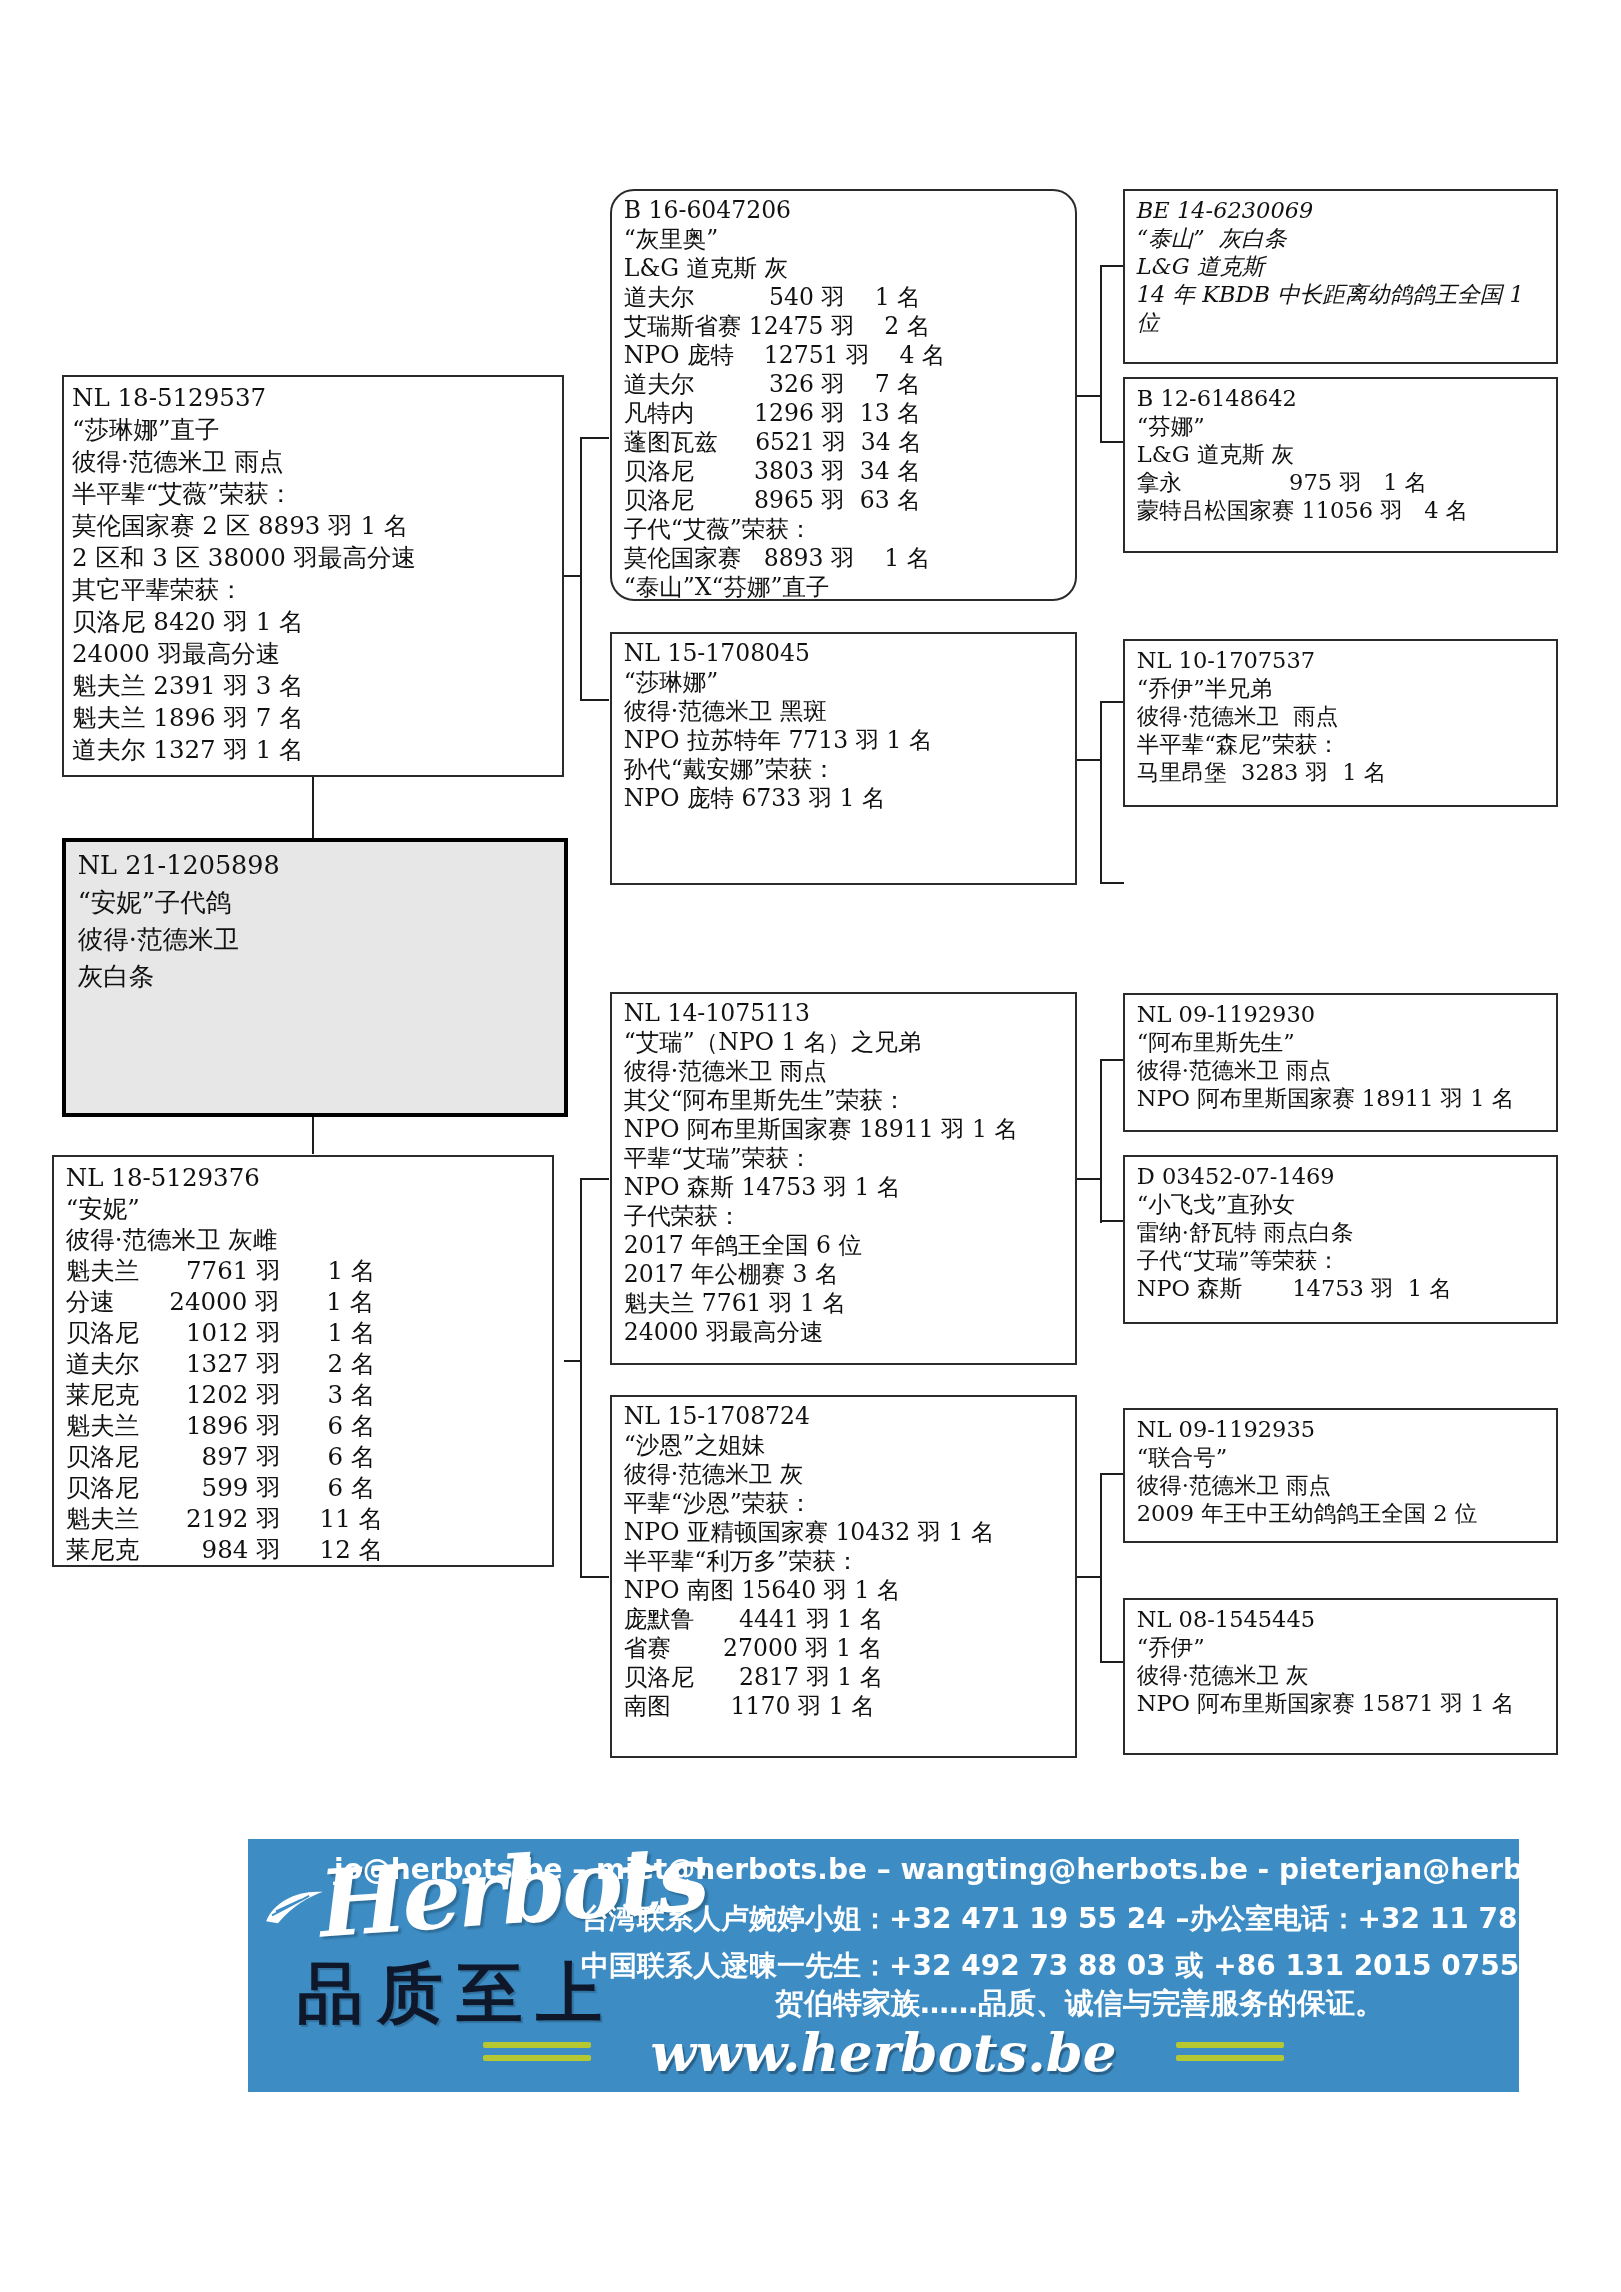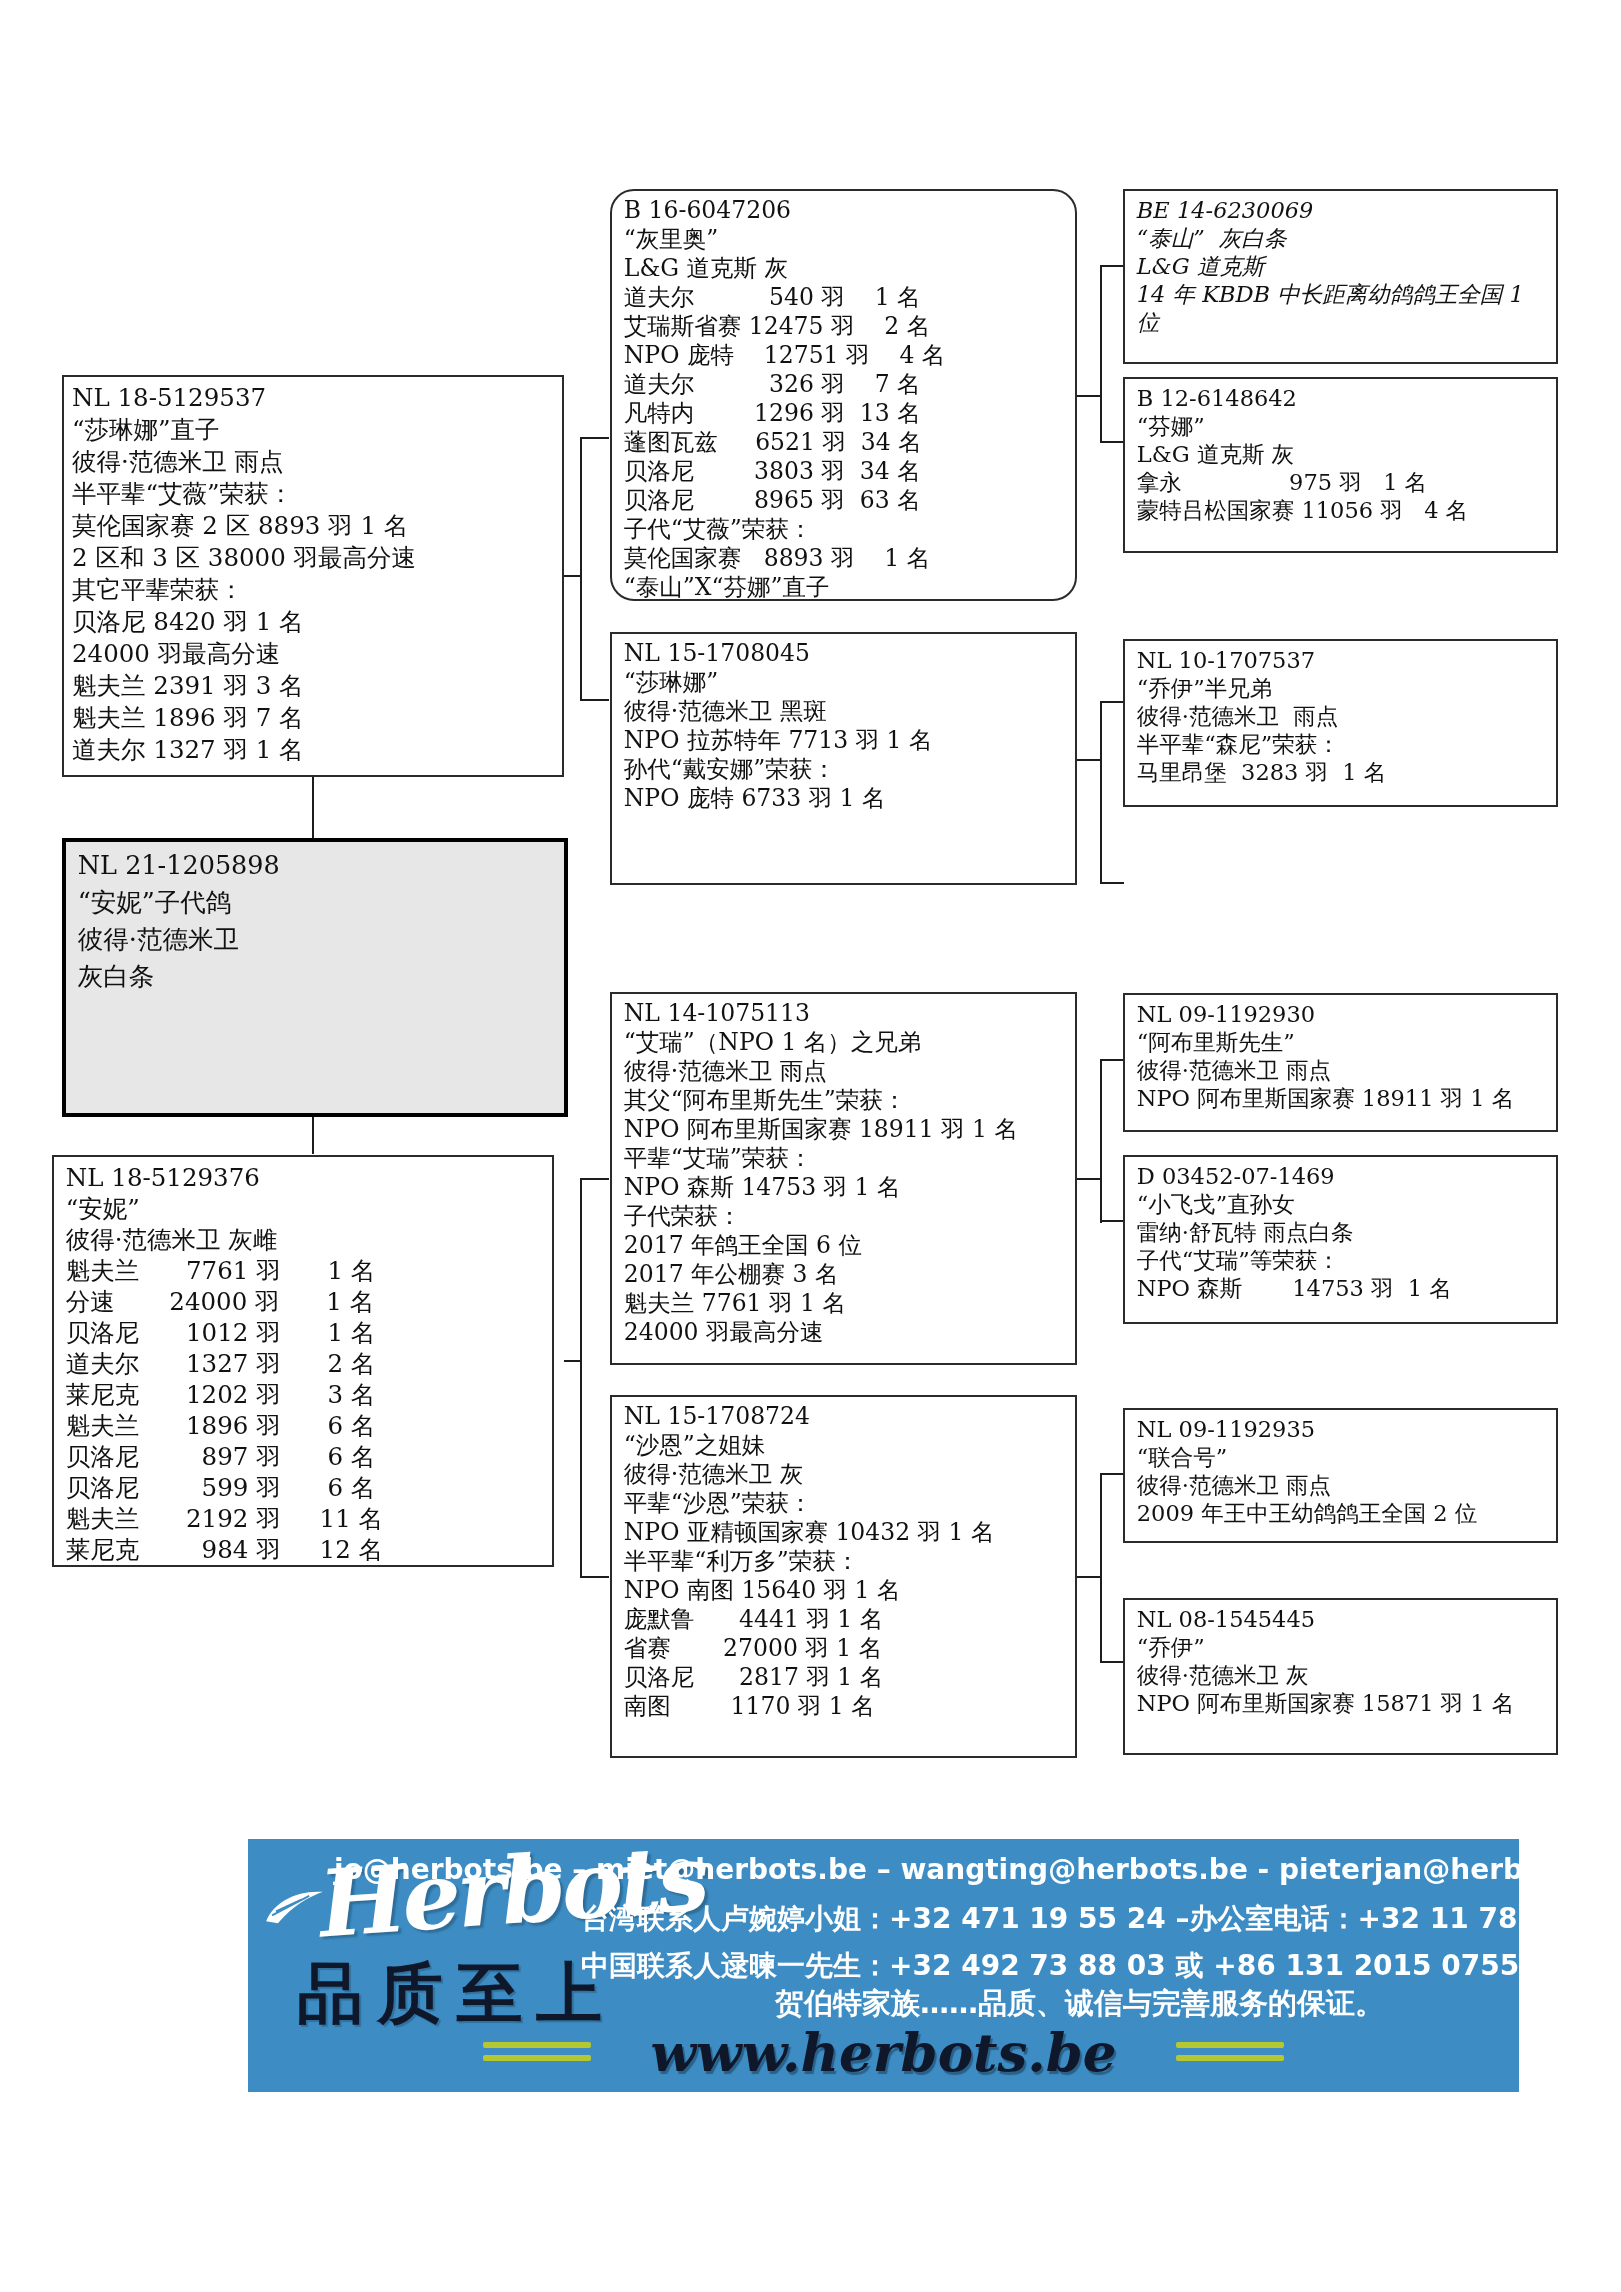--- a/index.html
+++ b/index.html
@@ -70,21 +70,21 @@
   }
   .site-row{
     position:absolute;left:0;right:0;top:180px;height:65px;
     display:flex;align-items:center;justify-content:center;gap:59px;
   }
   .dbl{width:108px;display:flex;flex-direction:column;gap:7.8px;}
   .dbl i{display:block;height:5.9px;background:#b5c832;border-radius:2px;}
   .site{
     font-family:"DejaVu Serif","Liberation Serif",serif;
     font-style:italic;font-weight:bold;font-size:53px;
-    color:#0f172a;text-shadow:2px 2.9px 1px rgba(25,60,90,.55);
+    color:#ffffff;text-shadow:2px 2.9px 1px rgba(25,60,90,.55);
   }
 </style>
 </head>
 <body>
 
 <div id="page">
 
   <div class="cline vl" style="left:312px;top:777px;height:61px;"></div>
   <div class="cline vl" style="left:312px;top:1117px;height:37px;"></div>
 

